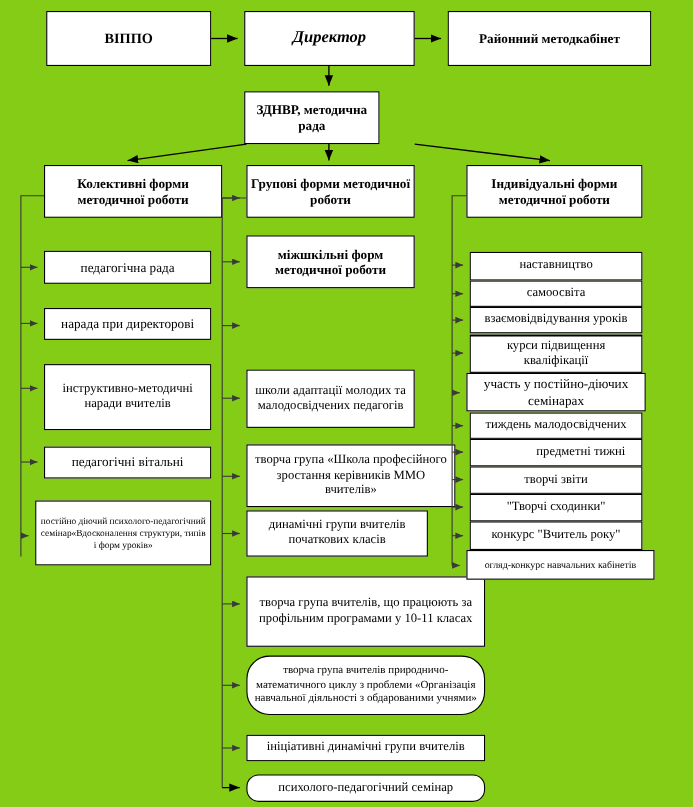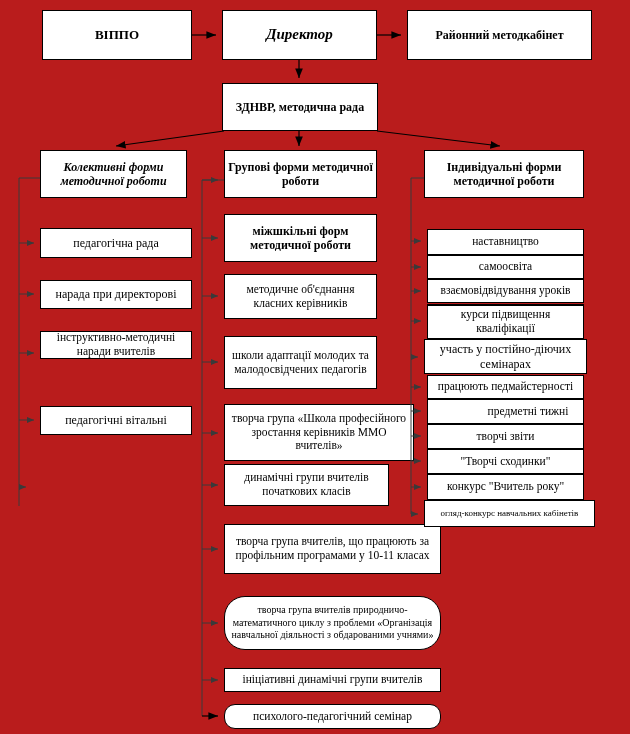--- a/index.html
+++ b/index.html
@@ -4,21 +4,21 @@
 <style>
   html, body {
     margin: 0;
     padding: 0;
     background: #ffffff;
   }
   #canvas {
     position: relative;
     width: 630px;
     height: 734px;
-    background: #b91c1c;
+    background: #84cc16;
     font-family: "Liberation Serif", "DejaVu Serif", serif;
     overflow: hidden;
   }
   .box {
     position: absolute;
     box-sizing: border-box;
     border: 1px solid #000000;
     background: #ffffff;
     display: flex;
     align-items: center;
@@ -53,66 +53,66 @@
 <body>
 
 <div id="canvas">
 
   <div class="box bold t13" style="left:42px; top:10px; width:150px; height:50px;">ВІППО</div>
 
   <div class="box bold italic t14" style="left:222px; top:10px; width:155px; height:50px; font-size:15px;">Директор</div>
 
   <div class="box bold t12" style="left:407px; top:10px; width:185px; height:50px;">Районний методкабінет</div>
 
-  <div class="box bold t12" style="left:222px; top:83px; width:156px; height:48px;">ЗДНВР, методична рада</div>
+  <div class="box bold t12" style="left:222px; top:83px; width:123px; height:48px;">ЗДНВР, методична рада</div>
 
-  <div class="box bold t12" style="left:40px; top:150px; width:147px; height:48px;font-style:italic;">Колективні форми методичної роботи</div>
+  <div class="box bold t12" style="left:40px; top:150px; width:162px; height:48px;">Колективні форми методичної роботи</div>
 
   <div class="box bold t12" style="left:224px; top:150px; width:153px; height:48px;">Групові форми методичної роботи</div>
 
   <div class="box bold t12" style="left:424px; top:150px; width:160px; height:48px;">Індивідуальні форми методичної роботи</div>
 
   <div class="box t12" style="left:40px; top:228px; width:152px; height:30px;">педагогічна рада</div>
 
   <div class="box t12" style="left:40px; top:280px; width:152px; height:29px;">нарада при директорові</div>
 
-  <div class="box t115" style="left:40px; top:331px; width:152px; height:28px;text-align:center;">інструктивно-методичні наради вчителів</div>
+  <div class="box t115" style="left:40px; top:331px; width:152px; height:60px;text-align:center;">інструктивно-методичні наради вчителів</div>
 
   <div class="box t12" style="left:40px; top:406px; width:152px; height:29px;">педагогічні вітальні</div>
 
+  <div class="box t85" style="left:32px; top:455px; width:160px; height:59px; line-height:1.32;">постійно діючий психолого-педагогічний семінар«Вдосконалення структури, типів і форм уроків»</div>
 
   <div class="box bold t12" style="left:224px; top:214px; width:153px; height:48px;">міжшкільні форм методичної роботи</div>
 
-  <div class="box t115" style="left:224px; top:274px; width:153px; height:45px;">методичне об'єднання класних керівників</div>
 
   <div class="box t115" style="left:224px; top:336px; width:153px; height:53px;">школи адаптації молодих та малодосвідчених педагогів</div>
 
   <div class="box t115" style="left:224px; top:404px; width:190px; height:57px;">творча група «Школа професійного зростання керівників ММО вчителів»</div>
 
   <div class="box t115" style="left:224px; top:464px; width:165px; height:42px;">динамічні групи вчителів початкових класів</div>
 
-  <div class="box t115" style="left:224px; top:524px; width:217px; height:50px;">творча група вчителів, що працюють за профільним програмами у 10-11 класах</div>
+  <div class="box t115" style="left:224px; top:524px; width:217px; height:64px;">творча група вчителів, що працюють за профільним програмами у 10-11 класах</div>
 
   <div class="box t10" style="left:224px; top:596px; width:217px; height:54px; line-height:1.28;">творча група вчителів природничо-математичного циклу з проблеми «Організація навчальної діяльності з обдарованими учнями»</div>
 
   <div class="box t115" style="left:224px; top:668px; width:217px; height:24px;">ініціативні динамічні групи вчителів</div>
 
   <div class="box t115" style="left:224px; top:704px; width:217px; height:25px;border-radius:11px;">психолого-педагогічний семінар</div>
 
   <div class="box t115" style="left:427px; top:229px; width:157px; height:26px;">наставництво</div>
 
   <div class="box t115" style="left:427px; top:279px; width:157px; height:24px;">взаємовідвідування уроків</div>
 
   <div class="box t115" style="left:427px; top:255px; width:157px; height:24px;">самоосвіта</div>
 
   <div class="box t115" style="left:427px; top:304px; width:157px; height:35px; border-top-width:2px;">курси підвищення кваліфікації</div>
 
   <div class="box t12" style="left:424px; top:339px; width:163px; height:35px;">участь у постійно-діючих семінарах</div>
 
-  <div class="box t115" style="left:427px; top:375px; width:157px; height:24px;">працюють педмайстерності</div>
+  <div class="box t115" style="left:427px; top:375px; width:157px; height:24px;">тиждень малодосвідчених</div>
 
   <div class="box t115" style="left:427px; top:399px; width:157px; height:25px;padding-left:48px;">предметні тижні</div>
 
   <div class="box t115" style="left:427px; top:424px; width:157px; height:25px;">творчі звіти</div>
 
   <div class="box t115" style="left:427px; top:449px; width:157px; height:25px;">"Творчі сходинки"</div>
 
   <div class="box t115" style="left:427px; top:474px; width:157px; height:26px;">конкурс "Вчитель року"</div>
 
   <div class="box t9" style="left:424px; top:500px; width:171px; height:27px;">огляд-конкурс навчальних кабінетів</div>

